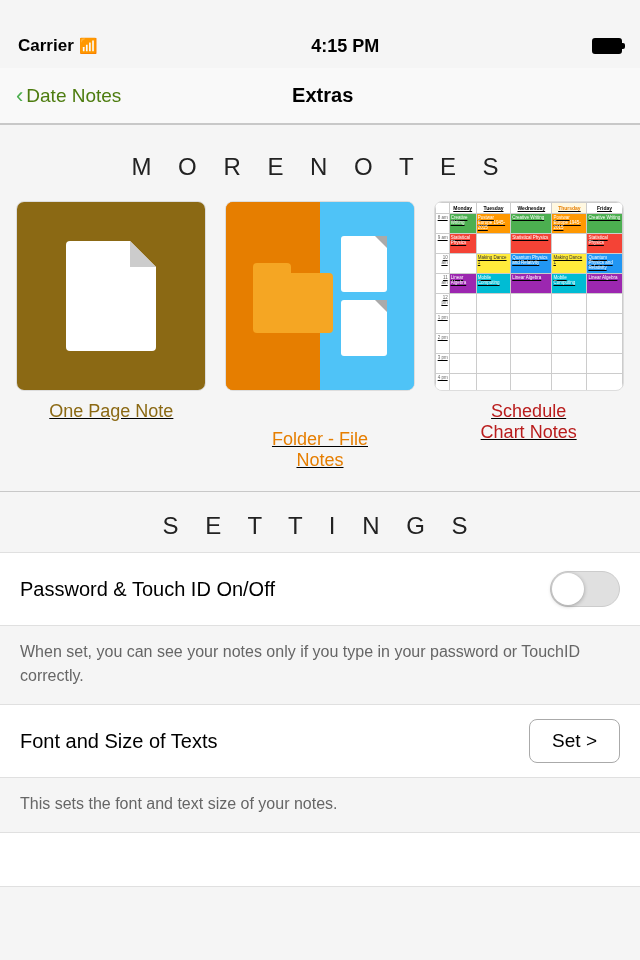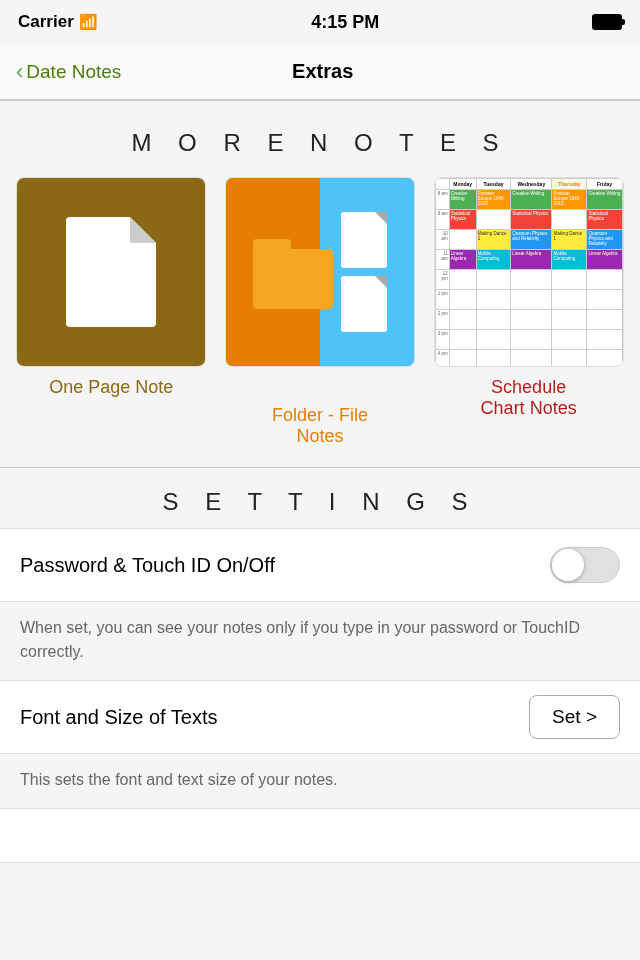--- a/index.html
+++ b/index.html
@@ -16,20 +16,21 @@
     .status-bar {
       width: 640px;
       height: 44px;
       background: #f5f5f5;
       display: flex;
       align-items: center;
       justify-content: space-between;
       padding: 0 18px;
       font-size: 17px;
       font-weight: 600;
+      margin-top: 24px;
     }
     .status-carrier { display: flex; align-items: center; gap: 6px; }
     .status-time { font-size: 18px; font-weight: 600; }
     .status-battery {
       width: 30px; height: 16px;
       border: 2px solid #000;
       border-radius: 3px;
       position: relative;
       background: #000;
     }
@@ -85,20 +86,21 @@
     }
 
     
     .cards-row {
       display: flex;
       flex-direction: row;
       justify-content: space-around;
       align-items: flex-start;
       padding: 0 12px 20px;
       gap: 10px;
+      text-decoration: underline;
     }
 
     .card {
       display: flex;
       flex-direction: column;
       align-items: center;
       width: 190px;
       cursor: pointer;
     }
     .card-image {

